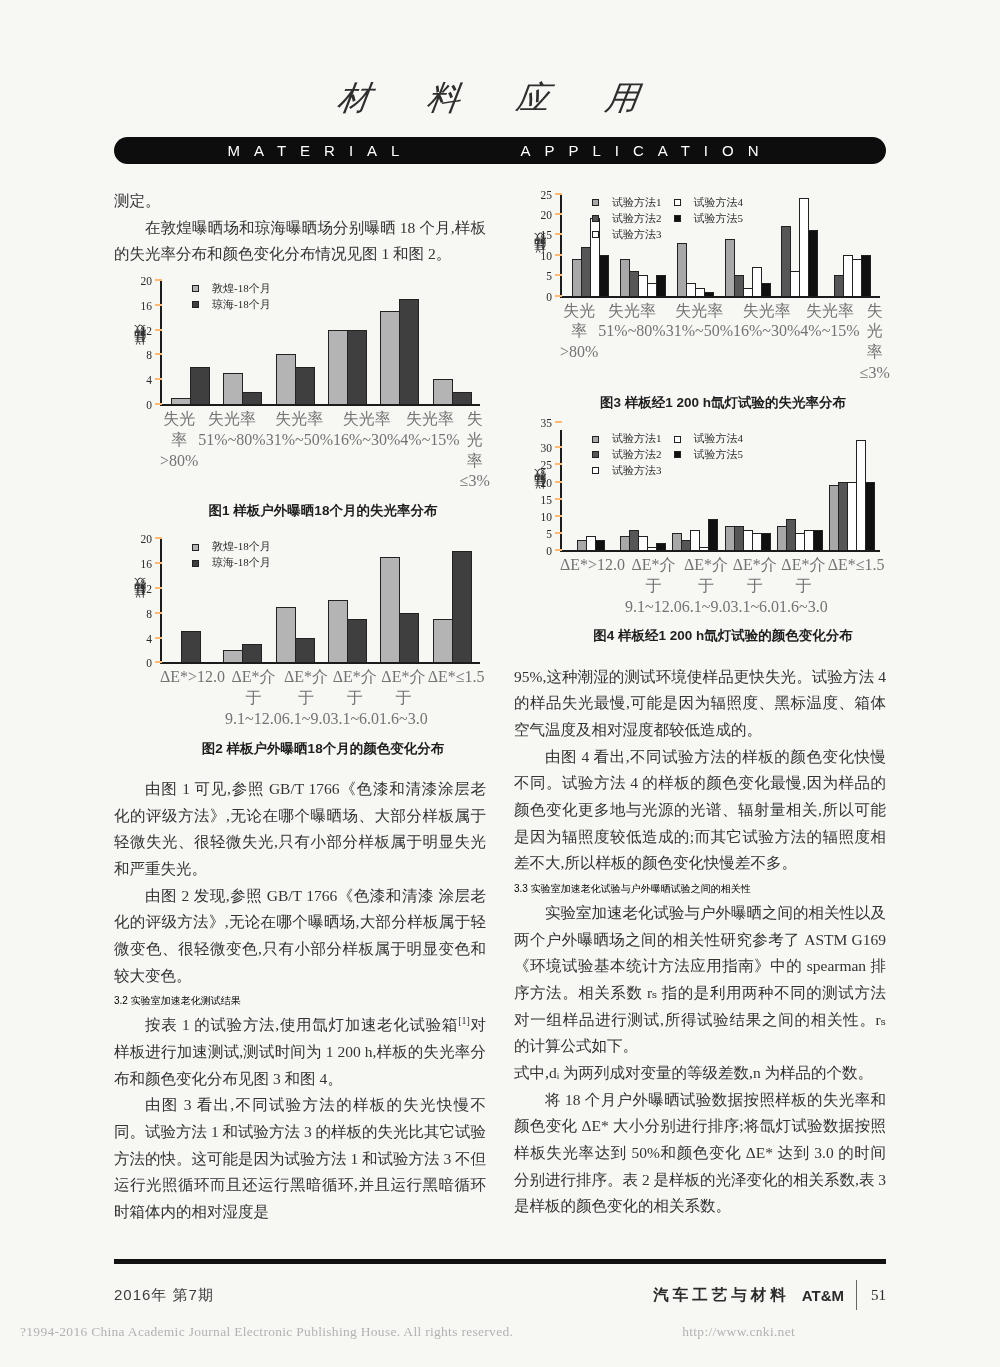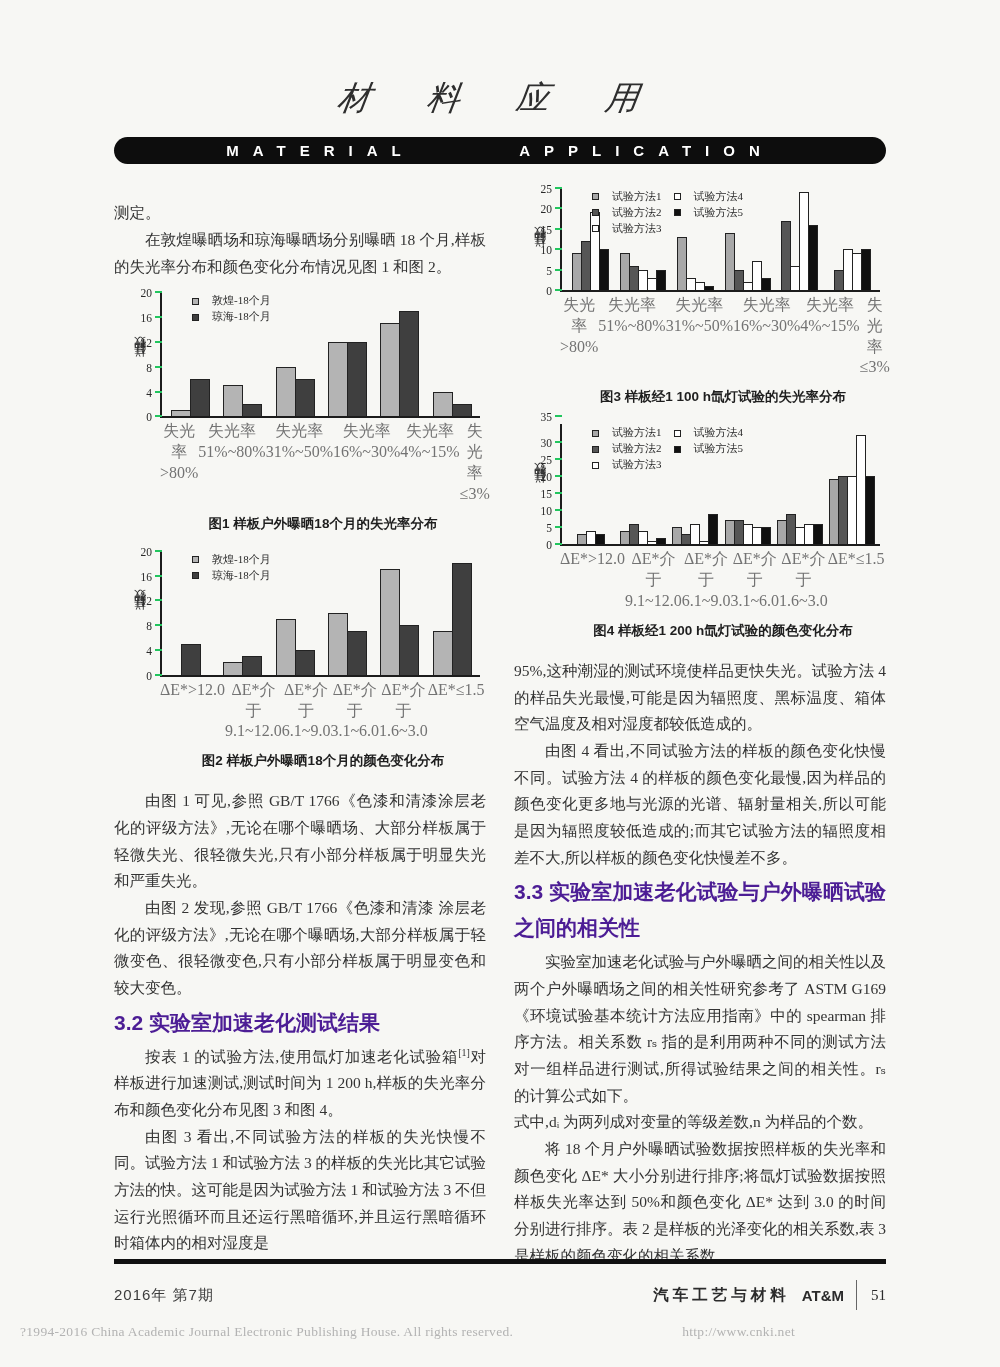--- a/index.html
+++ b/index.html
@@ -19,32 +19,32 @@
     transform:skewX(-8deg);color:#2e2e2e;font-weight:500;
   }
   .banner{
     width:772px;height:27px;margin:16px auto 0;
     background:#0d0d0d;border-radius:14px;
     display:flex;align-items:center;justify-content:space-around;
     padding:0 60px;box-sizing:border-box;
   }
   .banner span{
     color:#fff;font-family:"Liberation Sans","DejaVu Sans",sans-serif;
-    font-weight:bold;font-size:15px;letter-spacing:14px;text-align:right;
+    font-weight:normal;font-size:15px;letter-spacing:14px;text-align:right;
   }
 
   
   .columns{display:flex;gap:28px;width:772px;margin:24px auto 0;align-items:center;}
   .col{width:372px;font-size:15.5px;line-height:1.72;text-align:justify;}
   .col p{margin:0;text-indent:2em;}
   .col p.noindent{text-indent:0;}
   .heading{
     font-family:"Liberation Sans","DejaVu Sans",sans-serif;
-    font-weight:bold;font-size:21px;margin:3px 0;text-indent:0;
-    text-align:justify;color:#4c1d95;
+    font-weight:normal;font-size:10px;margin:3px 0;text-indent:0;
+    text-align:justify;color:#000000;
   }
   sup.ref{font-size:10px;vertical-align:super;line-height:0;}
 
   
   .formula{
     text-align:center;font-style:italic;font-size:16px;margin:6px 0 4px;color:#222;
   }
   .formula .sum{font-size:22px;font-style:normal;vertical-align:-3px;padding:0 1px;}
 
   
@@ -52,21 +52,21 @@
   .c-ylab{
     position:absolute;left:16px;top:26%;
     writing-mode:vertical-rl;transform:rotate(180deg);
     font-size:12px;letter-spacing:3px;color:#333;
   }
   .c-plot{
     position:relative;
     border-left:2px solid #1c1c1c;border-bottom:2px solid #1c1c1c;
     margin-right:6px;
   }
-  .c-tick{position:absolute;left:-7px;width:7px;height:2px;background:#22c55e;}
+  .c-tick{position:absolute;left:-7px;width:7px;height:2px;background:#fdba74;}
   .c-ticklab{
     position:absolute;right:10px;top:-7px;font-size:11.5px;color:#2a2a2a;
     font-family:"Liberation Serif","DejaVu Serif",serif;
   }
   .c-groups{position:absolute;inset:0;display:flex;align-items:flex-end;padding:0 2px;}
   .c-group{flex:1;display:flex;justify-content:center;align-items:flex-end;}
   .c-bar{
     box-sizing:border-box;border:1px solid #222;border-bottom:none;margin-right:-1px;
   }
   .c-legend{position:absolute;top:1px;left:30px;font-size:11px;line-height:1.45;color:#2a2a2a;}
@@ -406,21 +406,21 @@
             </div>
             <div class="c-xlab">
               <div>失光率</div>
               <div>4%~15%</div>
             </div>
             <div class="c-xlab">
               <div>失光率</div>
               <div>≤3%</div>
             </div>
           </div>
-          <div class="c-caption">图3  样板经1 100 h氙灯试验的失光率分布</div>
+          <div class="c-caption">图3  样板经1 200 h氙灯试验的失光率分布</div>
         </div>
 
       <div class="chart">
           <div class="c-ylab">样品种数</div>
           <div class="c-plot" style="height: 120px;">
             <div class="c-tick" style="bottom: -1px;">
               <div class="c-ticklab">0</div>
             </div>
             <div class="c-tick" style="bottom: 16.1429px;">
               <div class="c-ticklab">5</div>

